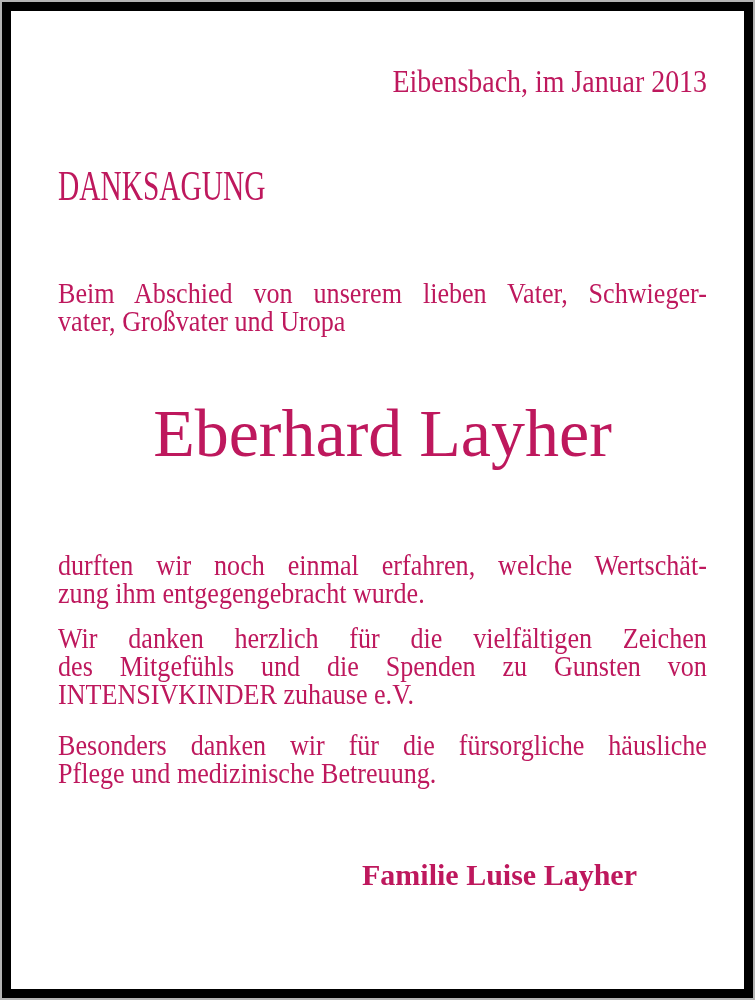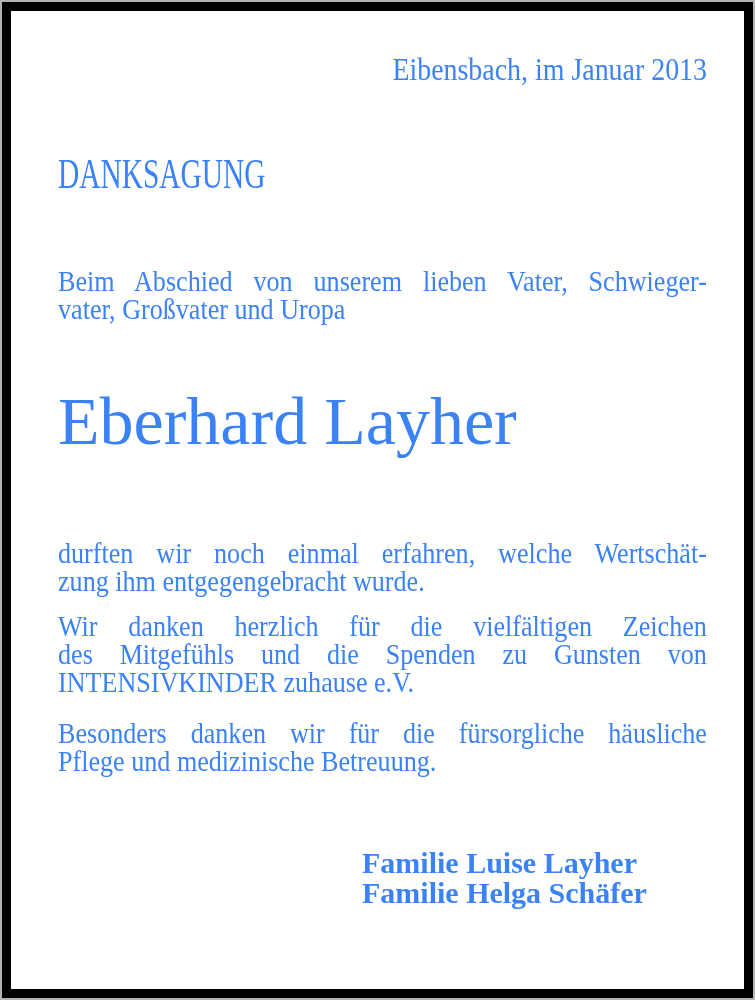--- a/index.html
+++ b/index.html
@@ -19,24 +19,24 @@
   .sheet {
     position: absolute;
     left: 2px; top: 2px; right: 2px; bottom: 2px;
     background: #ffffff;
     border: 9px solid #000000;
     box-sizing: border-box;
   }
   .content {
     position: absolute;
     left: 47px;
-    top: 0;
+    top: 12px;
     width: 649px;
     height: 756px;
-    color: #3b82f6;
+    color: #be185d;
   }
   
   .cx {
     width: 721px;
     transform: scaleX(0.9);
     transform-origin: 0 0;
   }
   .date {
     position: absolute;
     top: 42px;
@@ -74,21 +74,21 @@
   .p-wert  { top: 528px; }
   .p-dank  { top: 601px; }
   .p-pfl   { top: 708px; }
   .name {
     position: absolute;
     top: 374px;
     left: 0;
     width: 649px;
     font-size: 68px;
     line-height: 72px;
-    text-align: left;
+    text-align: center;
     white-space: nowrap;
     font-family: Liberation Serif, serif;
   }
   .signatures {
     position: absolute;
     top: 837px;
     left: 304px;
     font-size: 30px;
     line-height: 30px;
     font-weight: bold;
@@ -124,18 +124,17 @@
         <div class="line last">INTENSIVKINDER zuhause e.V.</div>
       </div>
 
       <div class="para cx p-pfl">
         <div class="line">Besonders danken wir für die fürsorgliche häusliche</div>
         <div class="line last">Pflege und medizinische Betreuung.</div>
       </div>
 
       <div class="signatures">
         <div class="sig">Familie Luise Layher</div>
-        <div class="sig">Familie Helga Schäfer</div>
       </div>
 
     </div>
   </div>
 </div>
 
 </body></html>

